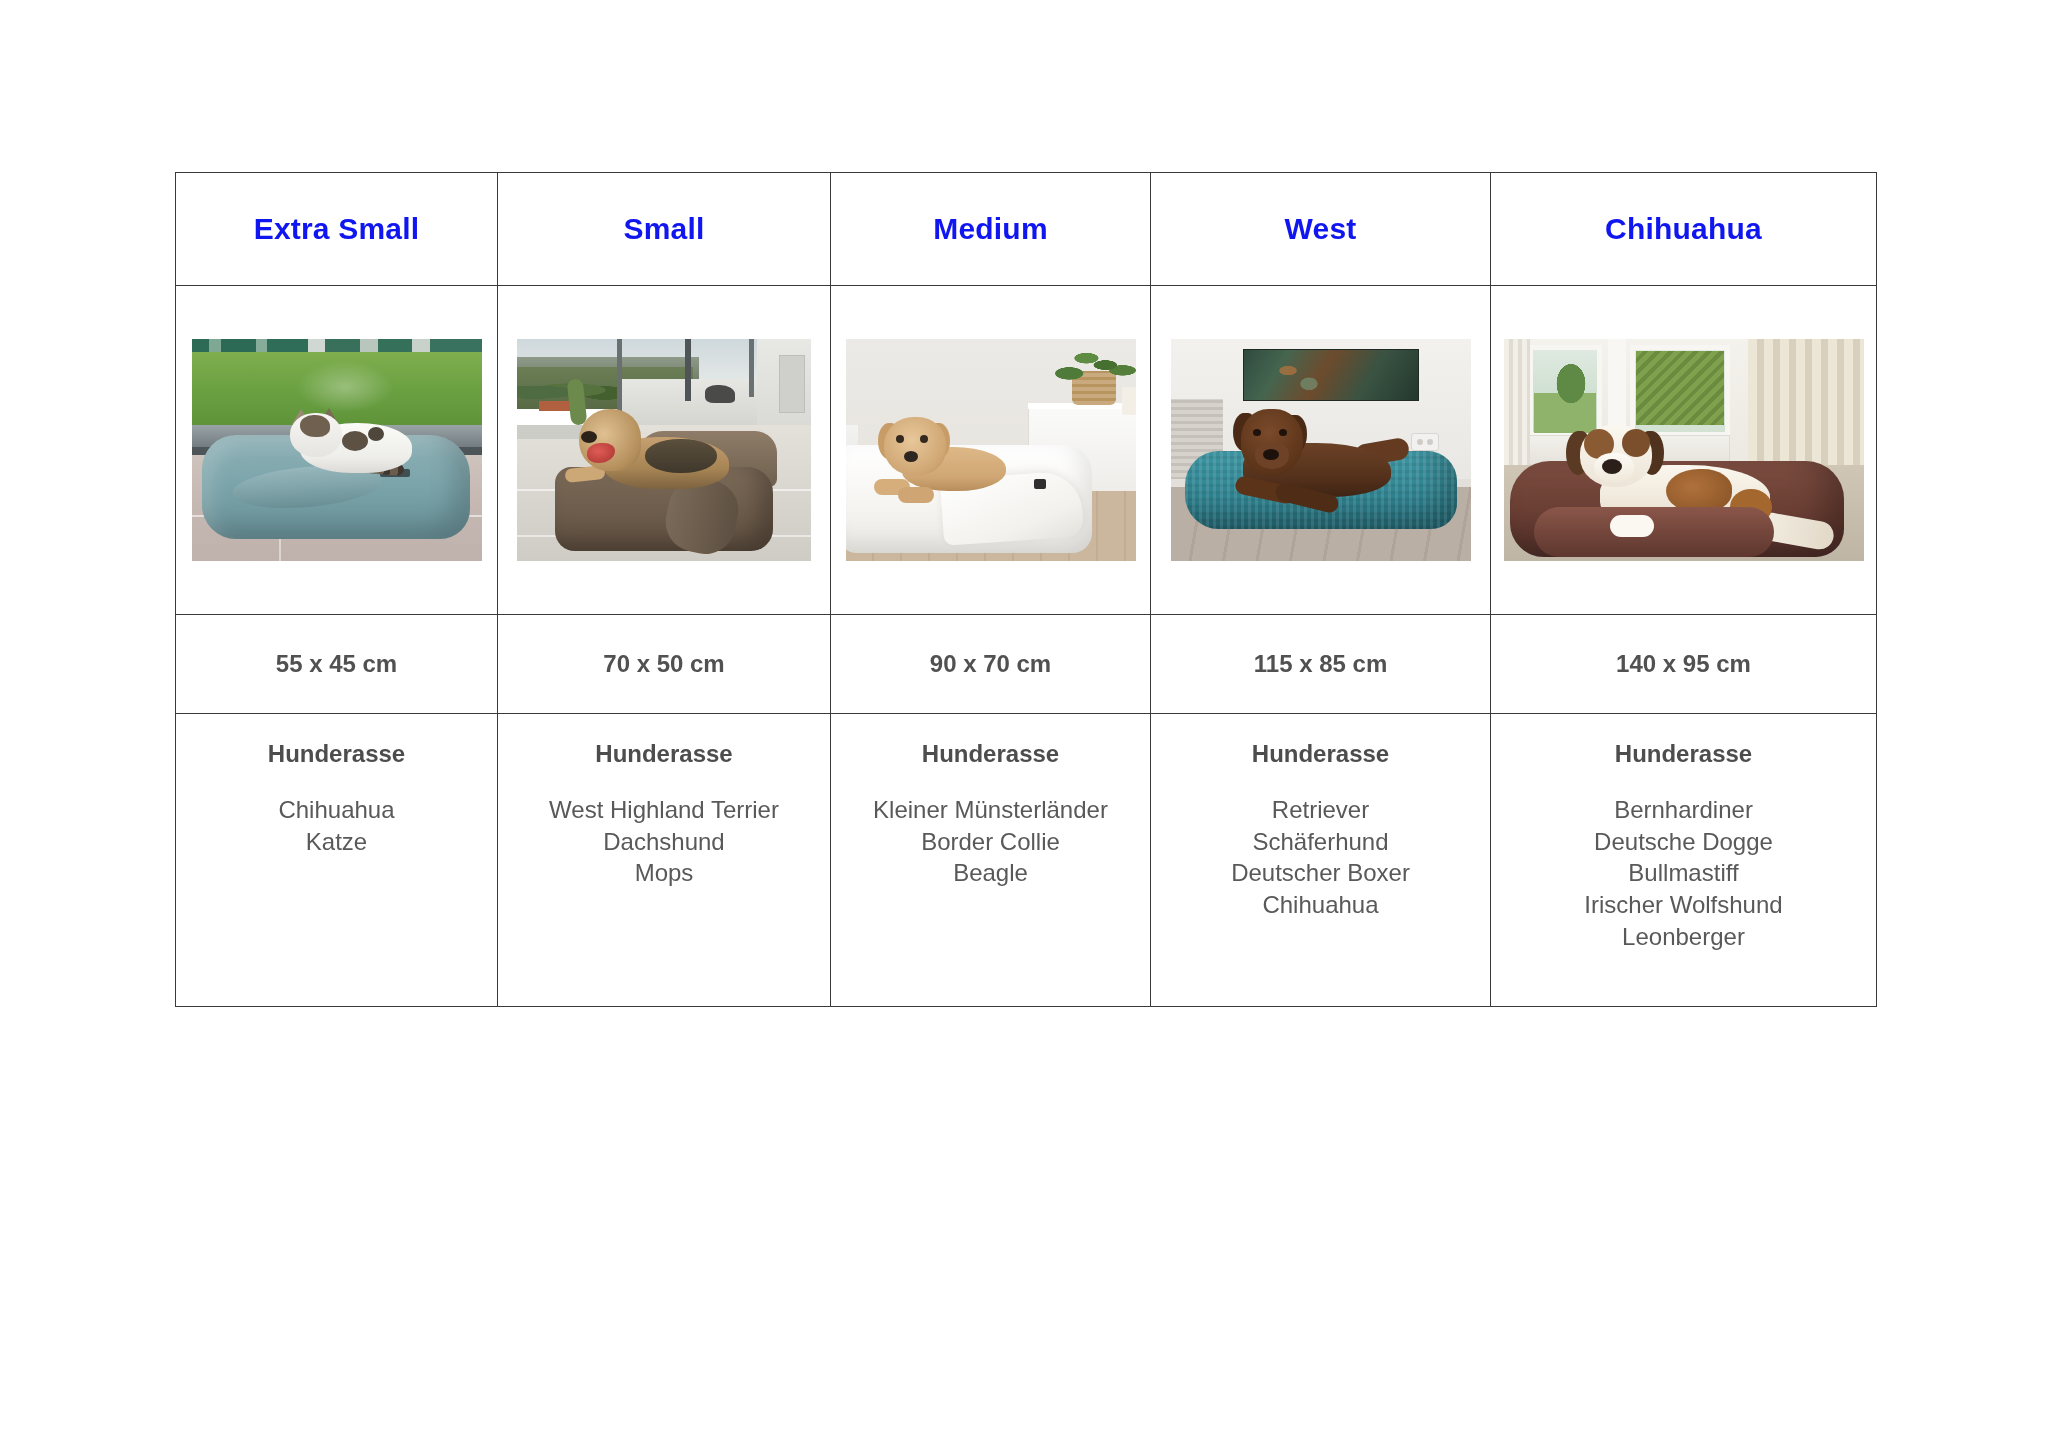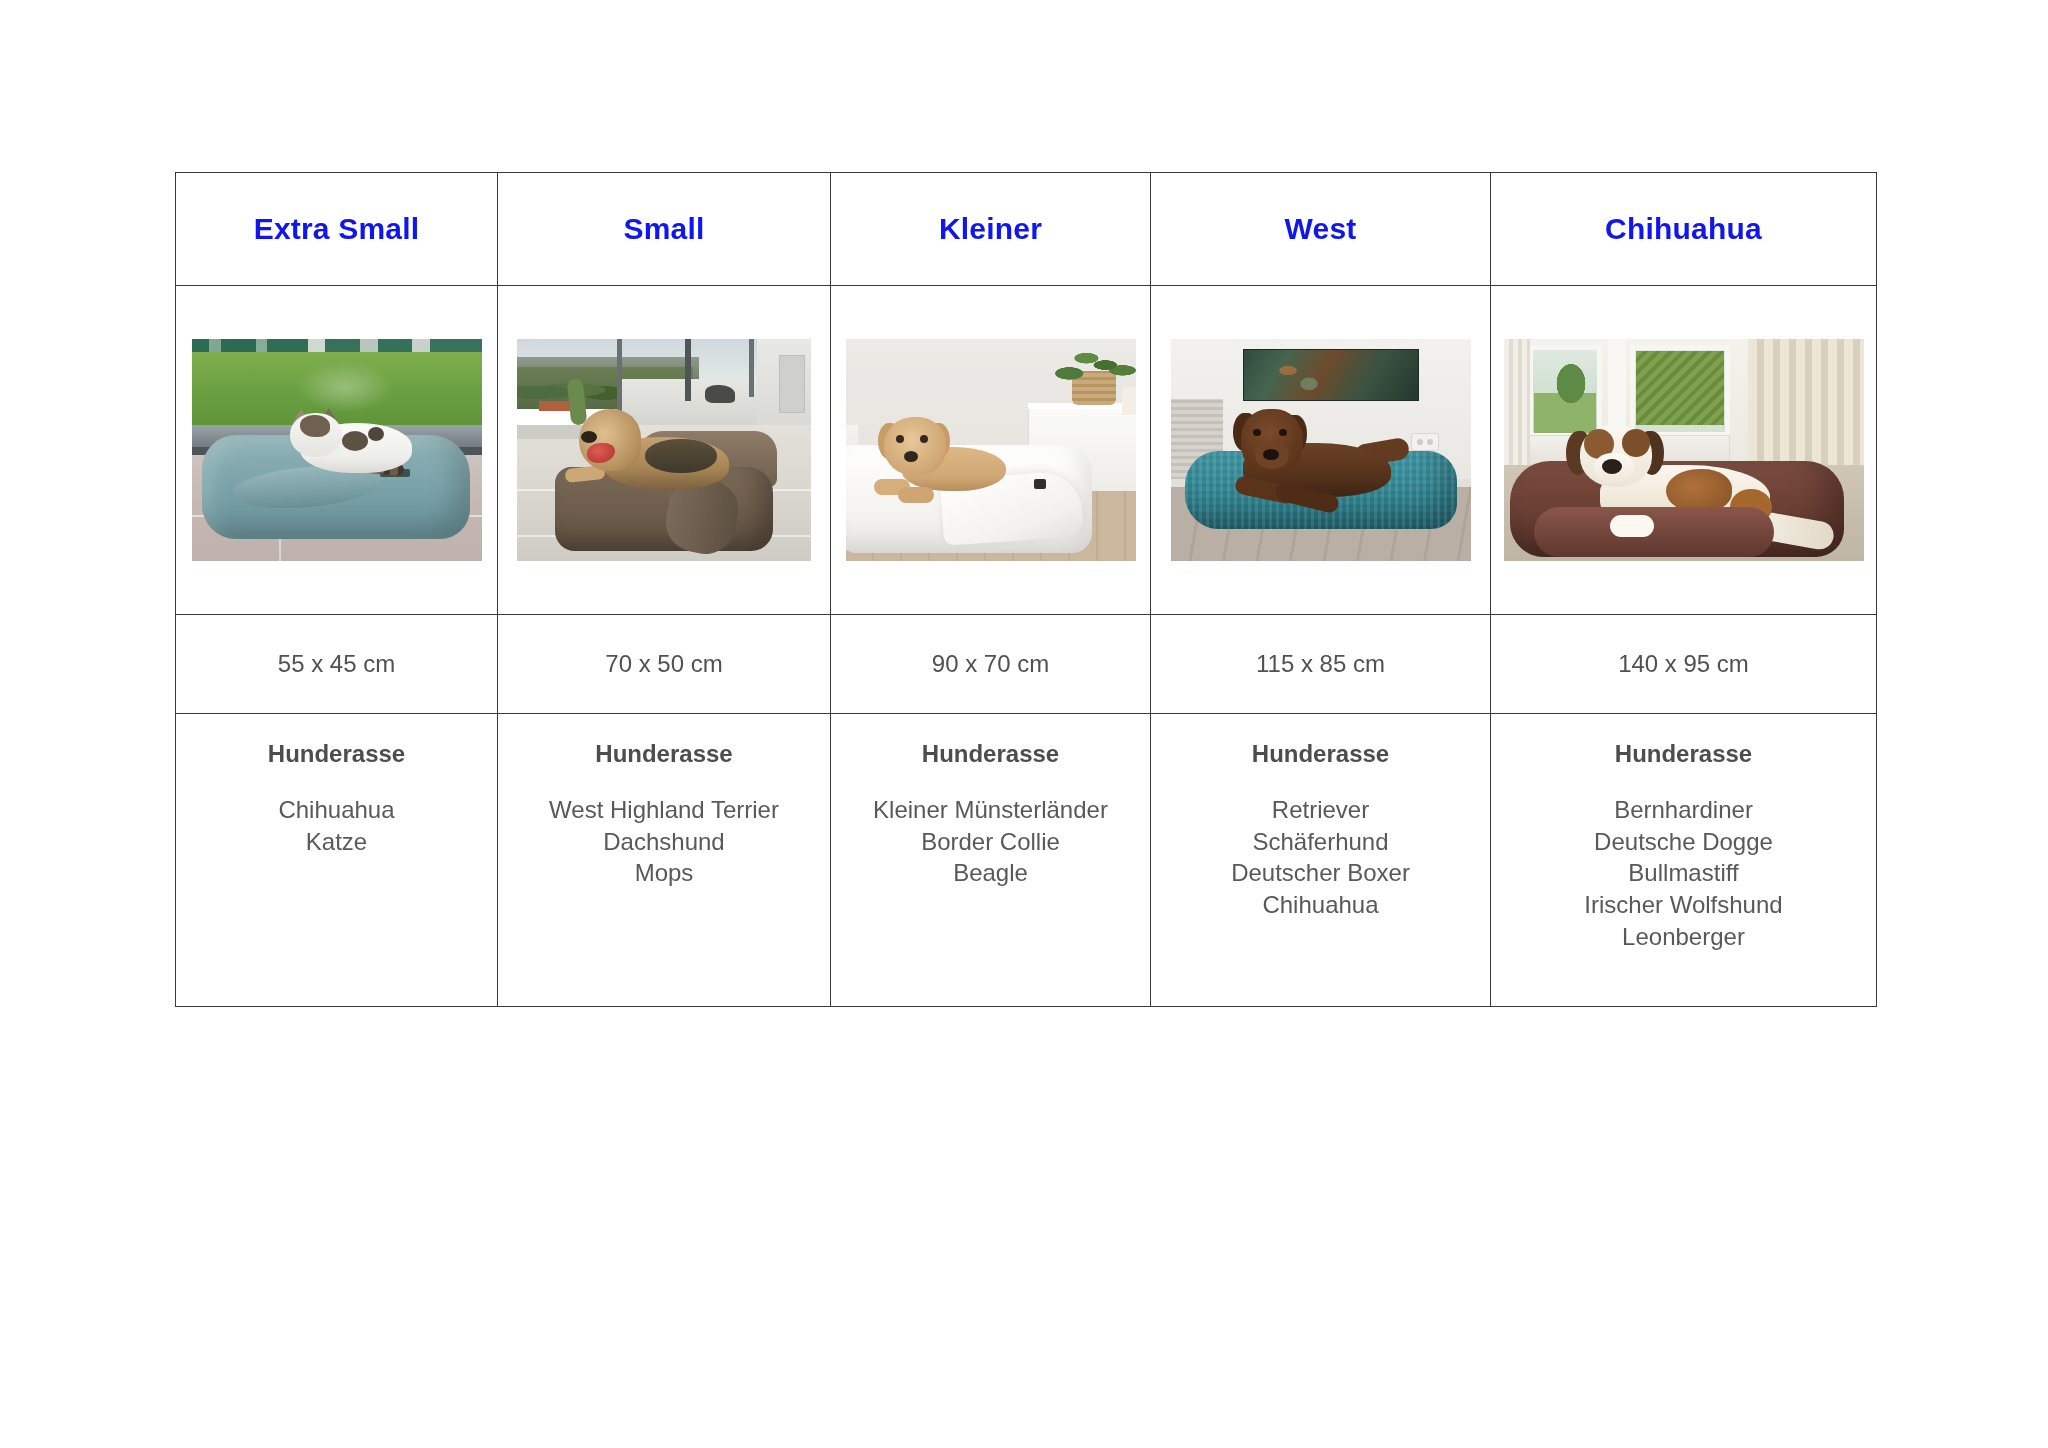--- a/index.html
+++ b/index.html
@@ -43,21 +43,21 @@
   .row-breeds td { height: 293px; vertical-align: top; }
 
   .header-label {
     color: #1016f0;
     font-weight: bold;
     font-size: 30px;
     letter-spacing: 0.2px;
   }
   .dim-label {
     color: #515151;
-    font-weight: normal;
+    font-weight: bold;
     font-size: 24px;
   }
   .breed-block {
     padding-top: 26px;
   }
   .breed-title {
     color: #4d4d4d;
     font-weight: bold;
     font-size: 24px;
     margin-bottom: 26px;
@@ -351,21 +351,21 @@
     <tbody>
 
       <tr class="row-header">
         <td>
           <span class="header-label">Extra Small</span>
         </td>
         <td>
           <span class="header-label">Small</span>
         </td>
         <td>
-          <span class="header-label">Kleiner</span>
+          <span class="header-label">Medium</span>
         </td>
         <td>
           <span class="header-label">West</span>
         </td>
         <td>
           <span class="header-label">Chihuahua</span>
         </td>
       </tr>
 
       <tr class="row-image">

